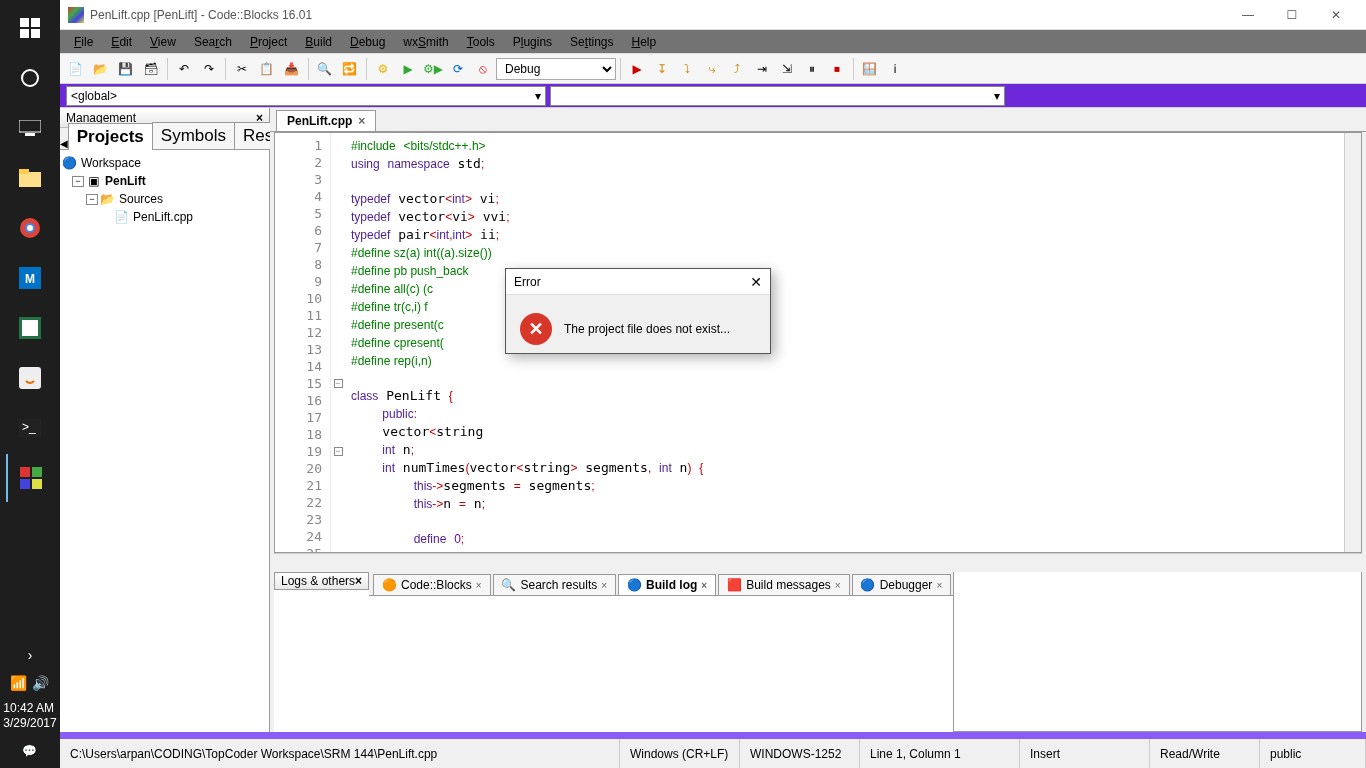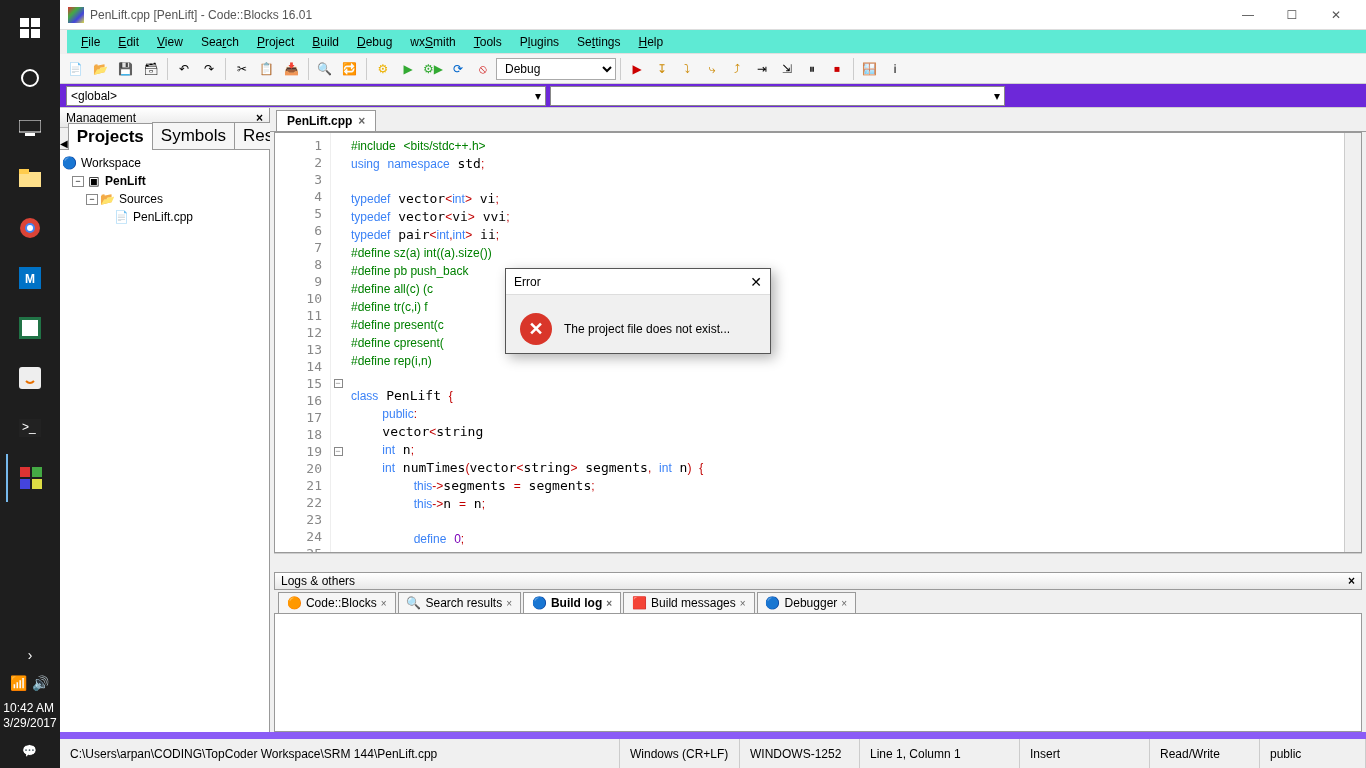--- a/index.html
+++ b/index.html
@@ -9,21 +9,21 @@
 .taskbar-item { width: 48px; height: 48px; display: flex; align-items: center; justify-content: center; margin-bottom: 2px; cursor: pointer; }
 .taskbar-item.active { border-left: 2px solid #76b9ed; }
 .taskbar-spacer { flex: 1; }
 .taskbar-clock { font-size: 11px; line-height: 1.3; padding: 4px 0; color: #fff; }
 .taskbar-tray { display:flex; gap:6px; padding:6px 0; color:#fff; font-size:14px;}
 .app { flex: 1; display: flex; flex-direction: column; background: #f0f0f0; }
 .titlebar { height: 30px; display: flex; align-items: center; padding: 0 8px; background: #fff; border-bottom: 1px solid #ddd; }
 .titlebar-icon { width: 16px; height: 16px; background: linear-gradient(135deg,#d33,#4a4,#44d,#dd4); margin-right: 6px; }
 .title-text { flex: 1; color: #555; }
 .win-btn { width: 44px; height: 28px; display:flex; align-items:center; justify-content:center; color:#555; cursor:pointer;}
-.menubar { height: 24px; display: flex; align-items: center; padding: 0 6px; gap: 2px; background: #5eead4; border-bottom: 1px solid #e0e0e0; margin-left: 7px; }
+.menubar { height: 24px; display: flex; align-items: center; padding: 0 6px; gap: 2px; background: #737373; border-bottom: 1px solid #e0e0e0; }
 .menu-item { padding: 3px 8px; cursor: pointer; }
 .menu-item u { text-decoration: underline; }
 .toolbar { height: 30px; display: flex; align-items: center; padding: 2px 4px; gap: 1px; background: #f6f6f6; border-bottom: 1px solid #d0d0d0; }
 .tbtn { width: 24px; height: 24px; display:flex; align-items:center; justify-content:center; cursor:pointer; border-radius:2px;}
 .tsep { width:1px; height:22px; background:#ccc; margin:0 3px;}
 .tcombo { height:22px; border:1px solid #aaa; background:#fff; font-size:12px; padding:0 4px;}
 .scope-row { height: 24px; display: flex; align-items: center; padding: 2px 6px; gap:4px; background: #6d28d9; border-bottom: 1px solid #d0d0d0;}
 .scope-combo { flex:0 0 480px; height:20px; border:1px solid #888; background:#fff; padding:0 4px; display:flex; align-items:center; justify-content:space-between;}
 .scope-combo2 { flex:0 0 455px; height:20px; border:1px solid #888; background:#fff; padding:0 4px; display:flex; align-items:center; justify-content:flex-end;}
 .main-area { flex:1; display:flex; overflow:hidden; }
@@ -42,27 +42,27 @@
 .editor-panel { flex:1; display:flex; flex-direction:column; background:#f0f0f0;}
 .editor-tabs { height:24px; display:flex; align-items:flex-end; background:#f0f0f0; border-bottom:1px solid #999; padding-left:6px;}
 .editor-tab { padding:3px 10px; border:1px solid #999; border-bottom:none; background:#fff; display:flex; align-items:center; gap:6px; font-size:11px;}
 .editor-tab.active { font-weight:bold;}
 .editor-tab .tab-x { cursor:pointer; color:#666;}
 .code-area { flex:1; display:flex; background:#fff; border:1px solid #999; margin:0 4px; overflow:hidden; position:relative;}
 .gutter { width:56px; background:#fff; text-align:right; padding:4px 8px 4px 0; color:#888; font-family:Consolas,monospace; font-size:13px; line-height:17px; border-right:1px solid #eee;}
 .fold-col { width:14px; background:#fff; padding-top:4px; font-family:Consolas,monospace; font-size:10px; line-height:17px; text-align:center; color:#888;}
 .fold-box { border:1px solid #888; width:9px; height:9px; line-height:7px; font-size:9px; margin:4px auto; cursor:pointer;}
 .code { flex:1; padding:4px 6px; font-family:Consolas,monospace; font-size:13px; line-height:17px; white-space:pre; overflow:auto;}
-.kw { color:#3b82f6; }
+.kw { color:#4c1d95; }
 .pp { color:#008000; }
 .ty { color:#7a00b8; }
 .pn { color:#c00000; }
 .vscroll { width:17px; background:#f0f0f0; border-left:1px solid #ccc;}
 .hscroll { height:17px; background:#f0f0f0; border-top:1px solid #ccc; margin:0 4px;}
-.logs-panel { height:160px; margin:2px 4px 0 4px; display:flex; flex-direction:column; background:#fff;}
+.logs-panel { height:160px; margin:2px 4px 0 4px; display:flex; background:#fff;}
 .logs-title { height:18px; background:linear-gradient(#fff,#e8e8e8); border:1px solid #999; display:flex; align-items:center; padding:0 6px; font-size:11px;}
 .logs-title .close-x { margin-left:auto; cursor:pointer; font-weight:bold;}
 .logs-tabs { height:24px; display:flex; align-items:flex-end; border-bottom:1px solid #999; background:#f0f0f0; padding-left:4px; gap:0;}
 .log-tab { padding:3px 8px; border:1px solid #999; border-bottom:none; background:#f6f6f6; margin-right:2px; cursor:pointer; display:flex; align-items:center; gap:4px; font-size:11px;}
 .log-tab.active { background:#fff; font-weight:bold;}
 .log-tab .tab-x { cursor:pointer; color:#666; font-size:10px;}
 .logs-body { flex:1; background:#fff; border:1px solid #999; border-top:none;}
 .statusbar { height:36px; background:#f0f0f0; border-top:7px solid #8b5cf6; display:flex; align-items:center; font-size:11px;}
 .status-cell { padding:0 10px; border-right:1px solid #ccc; height:100%; display:flex; align-items:center;}
 .status-cell.path { flex:0 0 560px;}

